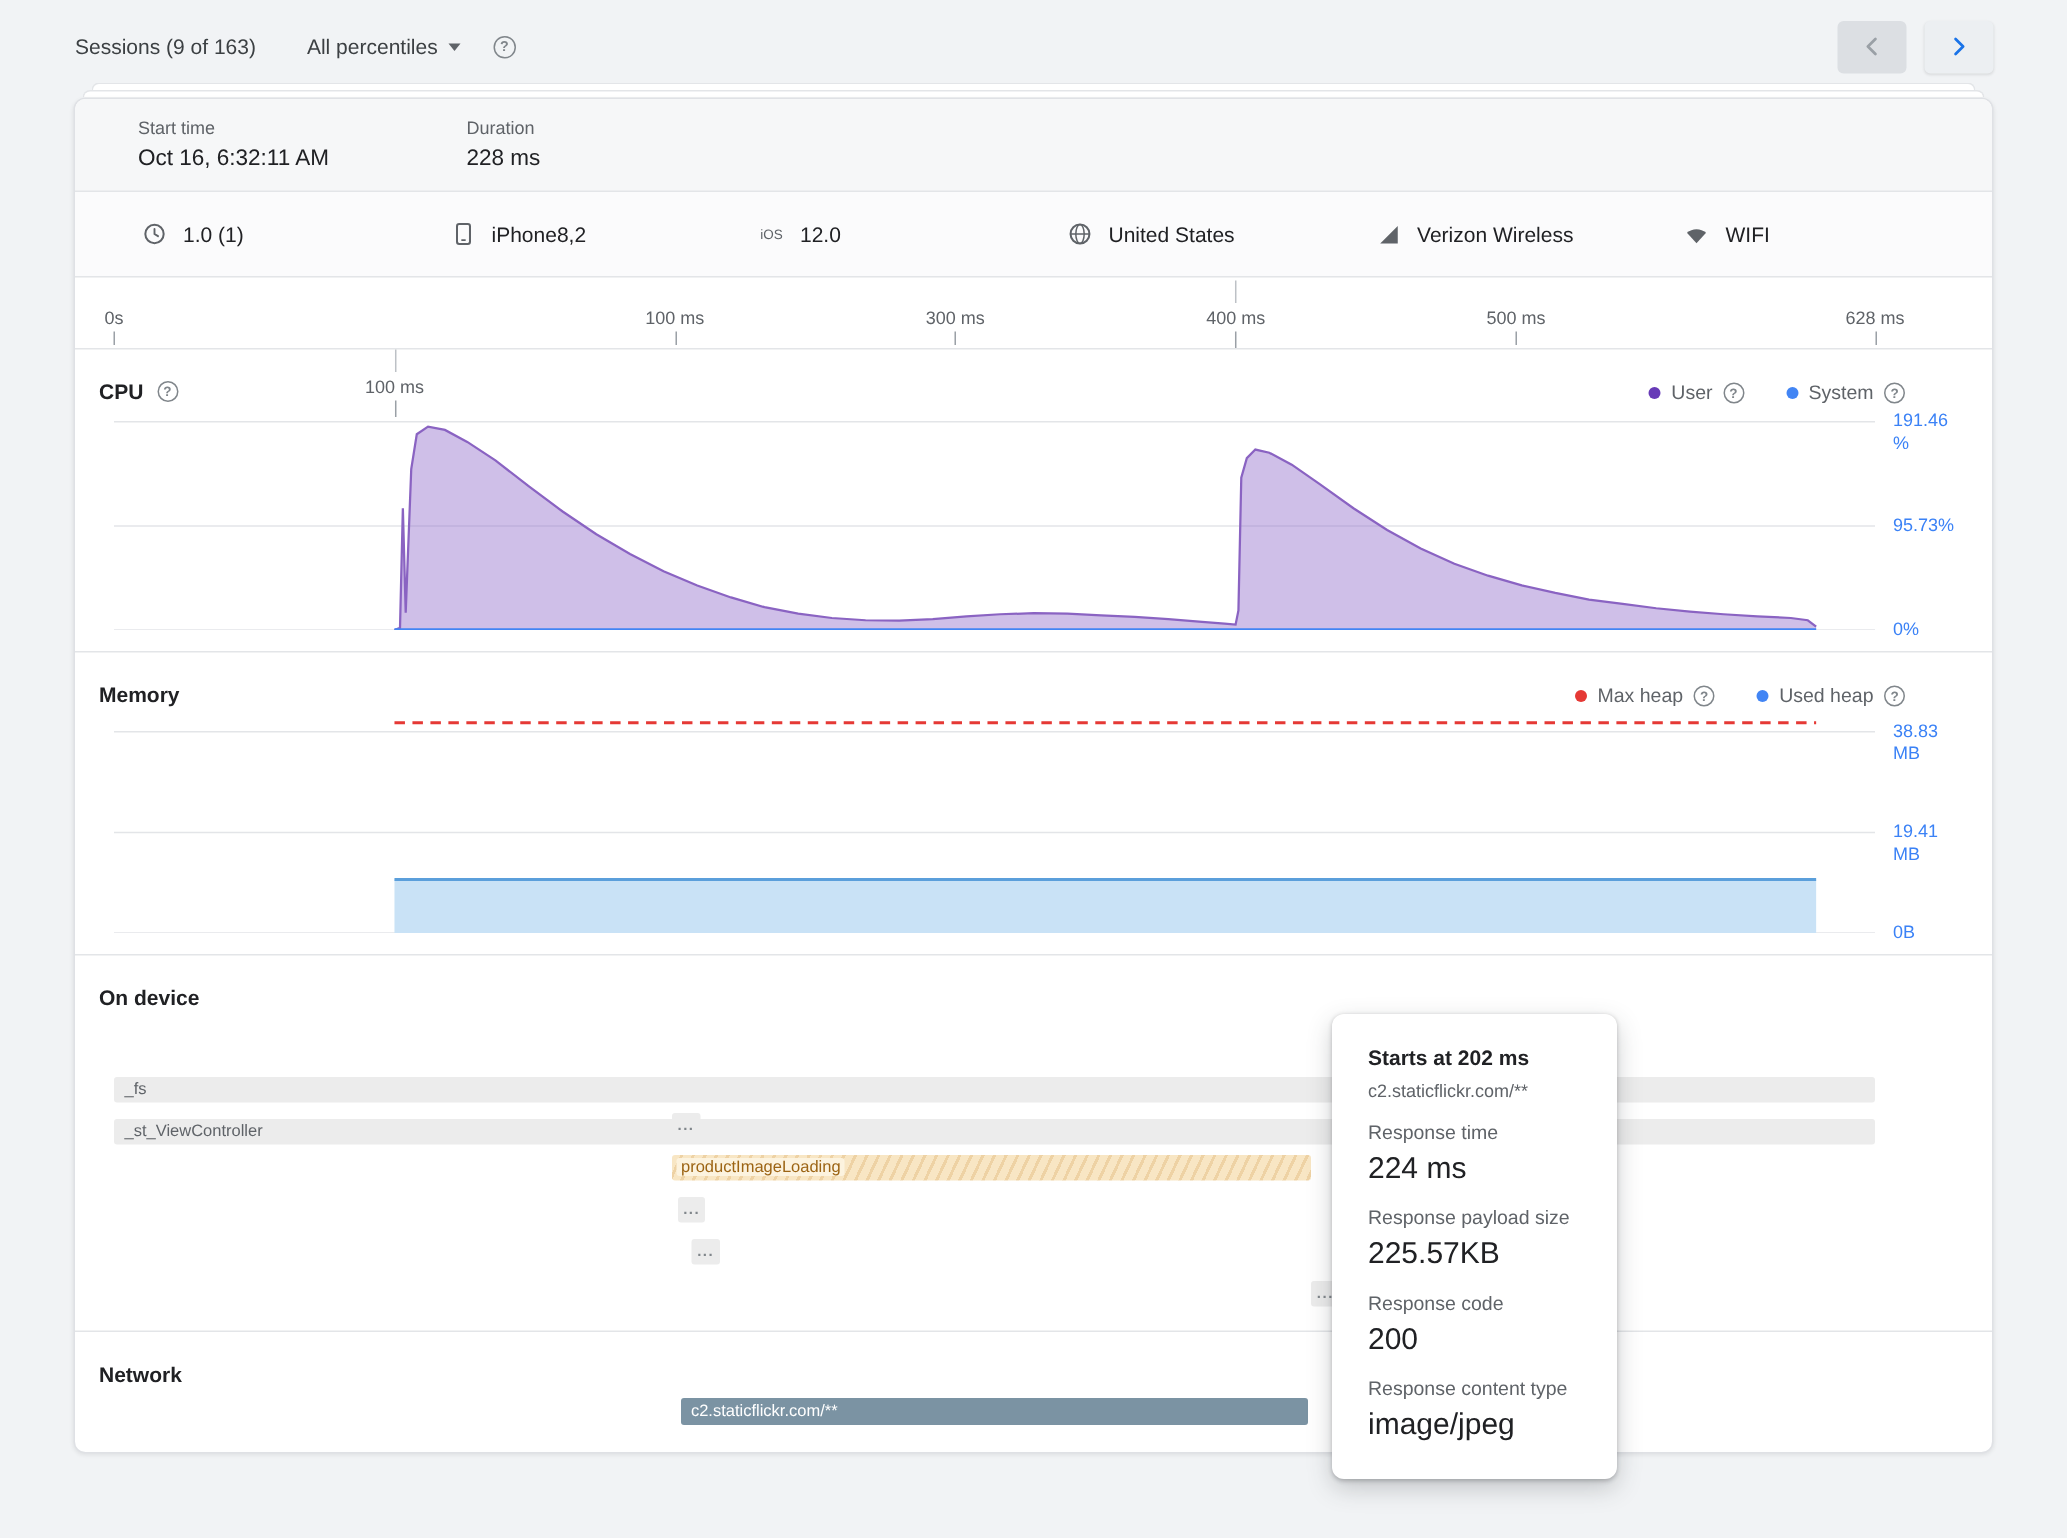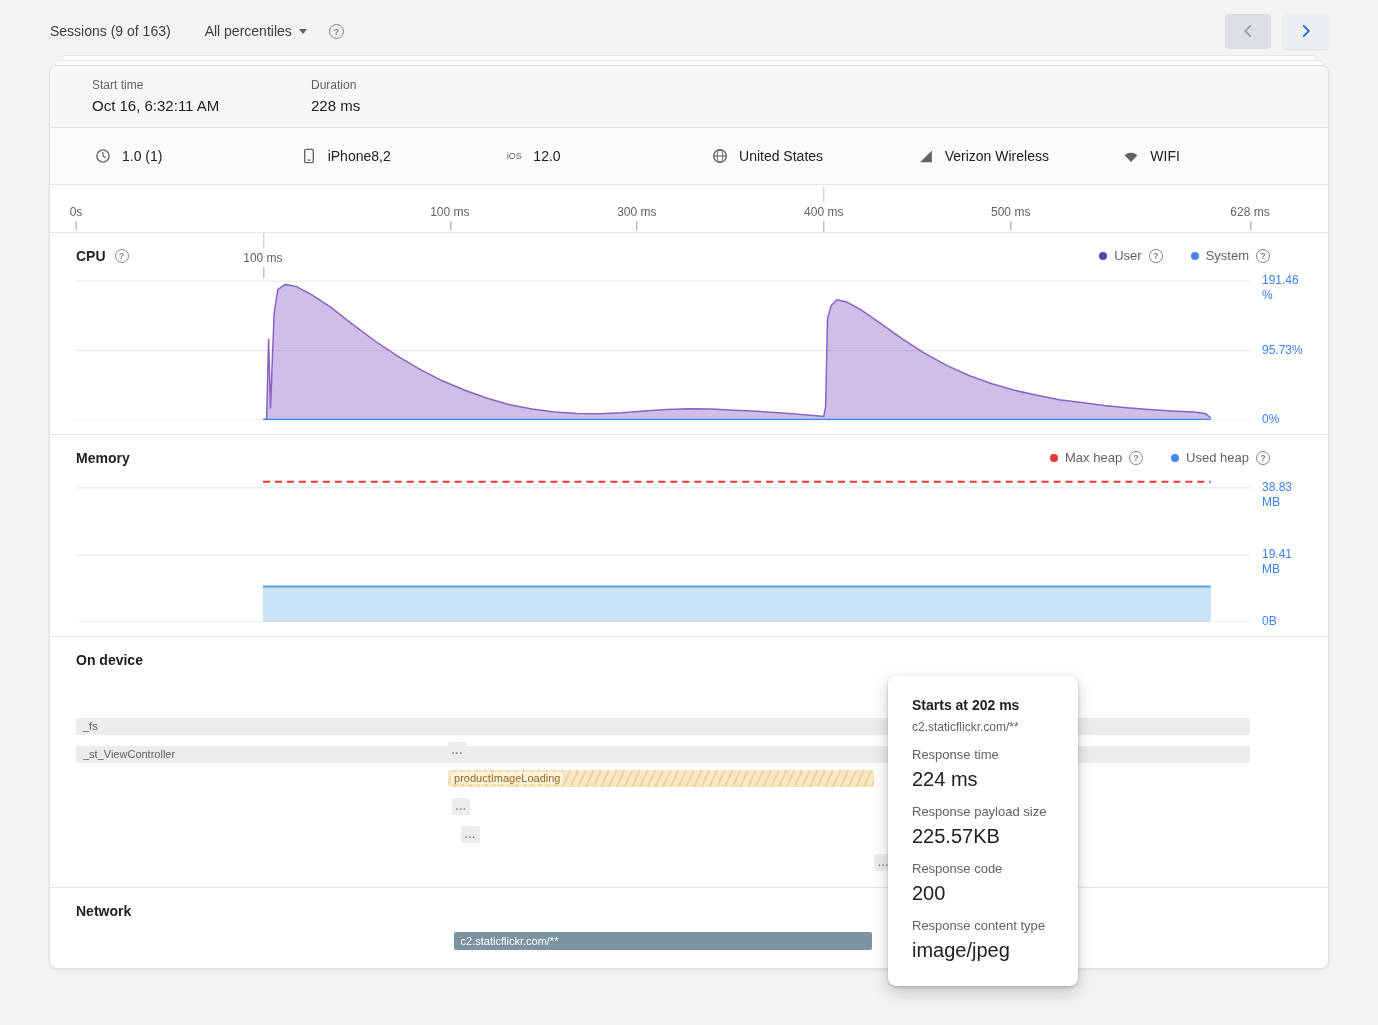--- a/index.html
+++ b/index.html
@@ -47,21 +47,21 @@
   
   .ruler { position:relative; height:48px; border-bottom:1px solid #e3e5e8; }
   .ruler-track { position:absolute; left:26px; right:78px; top:0; bottom:0; }
   .tick { position:absolute; top:20px; transform:translateX(-50%); font-size:12px; color:#5f6368; white-space:nowrap; }
   .tick::after { content:""; position:absolute; left:50%; top:16px; width:1px; height:9px; background:#9aa0a6; }
   .tick.major::after { height:11px; }
   .tick.major::before { content:""; position:absolute; left:50%; top:-18px; width:1px; height:15px; background:#bdc1c6; }
 
   
   .section { border-bottom:1px solid #e3e5e8; position:relative; }
-  .sec-head { display:flex; align-items:flex-start; justify-content:space-between; padding:15px 58px 0 26px; height:36px; }
+  .sec-head { display:flex; align-items:flex-end; justify-content:space-between; padding:15px 58px 0 16px; height:36px; }
   .sec-title { font-size:14px; font-weight:bold; color:#202124; display:flex; align-items:center; gap:9px; }
   .legend { display:flex; align-items:center; gap:7px; font-size:13px; color:#5f6368; }
   .legend .gap { width:14px; }
   .dot { width:8px; height:8px; border-radius:50%; display:inline-block; flex:none; }
   .plotwrap { position:relative; margin:6px 78px 14px 26px; height:145px; }
   .plotwrap svg { position:absolute; inset:0; width:100%; height:100%; display:block; }
   .ylabel { position:absolute; left:100%; margin-left:12px; width:48px; font-size:12px; color:#3b82f6; line-height:15px; transform:translateY(-8px); }
   .cpu-plot .yl1 { top:4.3%; } .cpu-plot .yl2 { top:52.1%; } .cpu-plot .yl3 { top:100%; }
   .mem-plot .yl1 { top:7.5%; } .mem-plot .yl2 { top:53.8%; } .mem-plot .yl3 { top:100%; }
 

